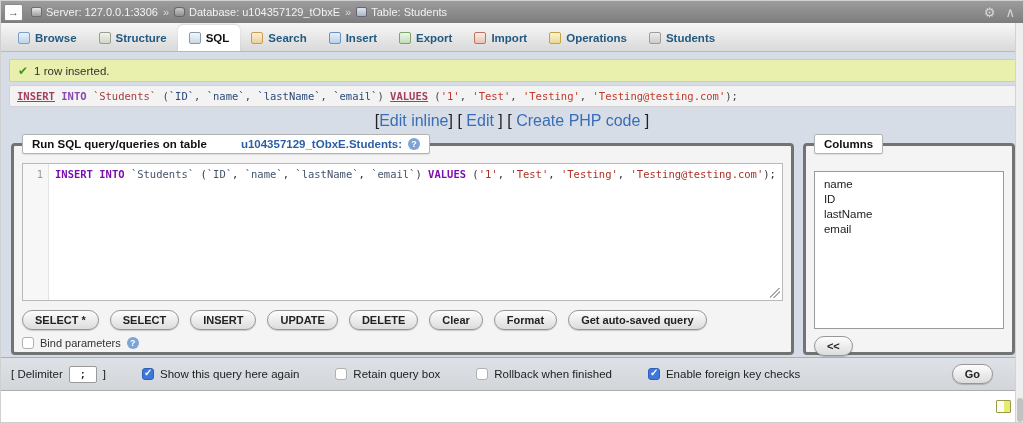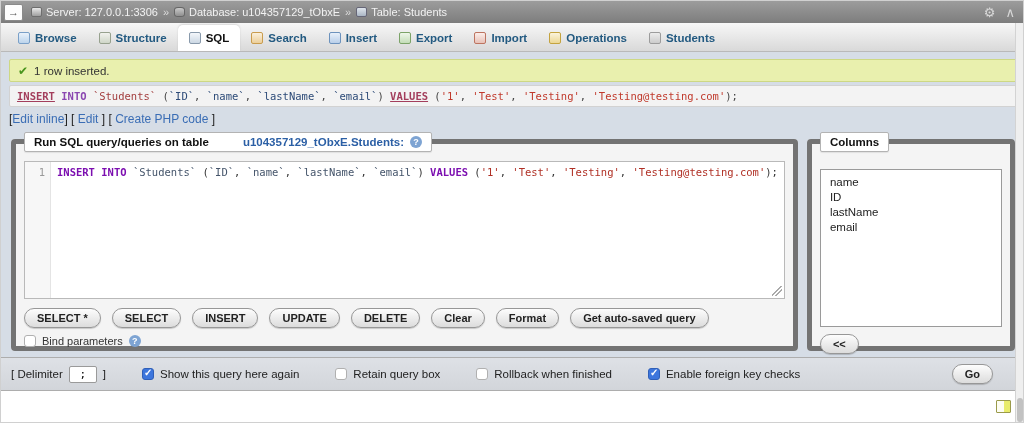--- a/index.html
+++ b/index.html
@@ -51,26 +51,26 @@
 
   .echo-sql { margin:3px 8px 0 8px; background:#f3f3f3; border:1px solid #d2d2d2; border-radius:2px;
     padding:4px 7px; font-family:"DejaVu Sans Mono", monospace; font-size:10.5px; color:#333; white-space:nowrap; overflow:hidden; }
   .echo-sql .tk-kw  { color:#a33e5c; font-weight:bold; text-decoration:underline; }
   .echo-sql .tk-kw2 { color:#8a47b0; font-weight:bold; }
   .echo-sql .tk-id  { color:#a33e3e; }
   .echo-sql .tk-col { color:#2c4a77; }
   .echo-sql .tk-str { color:#c0392b; }
   .echo-sql .tk-pun { color:#444; }
 
-  .editlinks { margin:5px 10px 8px 8px; text-align:left; font-size:12px; color:#222; }
+  .editlinks { margin:5px 10px 8px 8px; text-align:center; font-size:16px; color:#222; }
   .editlinks a { color:#3a6db5; text-decoration:none; cursor:pointer; }
 
   .panels { display:flex; margin:13px 10px 0 10px; gap:9px; align-items:flex-start; }
 
-  fieldset.box { position:relative; border:5px solid #737373; border-radius:4px; background:#f4f4f4; }
+  fieldset.box { position:relative; border:3px solid #737373; border-radius:4px; background:#f4f4f4; }
   .legend { position:absolute; top:-12px; left:8px; background:#fff; border:1px solid #b3b3b3;
     border-radius:2px; padding:3px 9px; font-size:11.5px; font-weight:bold; color:#111;
     display:flex; align-items:center; gap:6px; white-space:nowrap; box-shadow:0 1px 1px rgba(0,0,0,.08); }
   .legend .tbl-link { color:#2b5fa5; cursor:pointer;margin-left:28px; }
 
   .sql-fieldset { width:706px; height:212px; padding:0 8px; }
   .cm-wrap { margin-top:17px; height:138px; background:#fff; border:1px solid #b9b9b9; display:flex;
     font-family:"DejaVu Sans Mono", monospace; font-size:10.5px; position:relative; cursor:text; }
   .cm-gutter { width:26px; background:#f7f7f7; border-right:1px solid #e4e4e4; color:#999;
     text-align:right; padding:4px 5px 0 0; }

